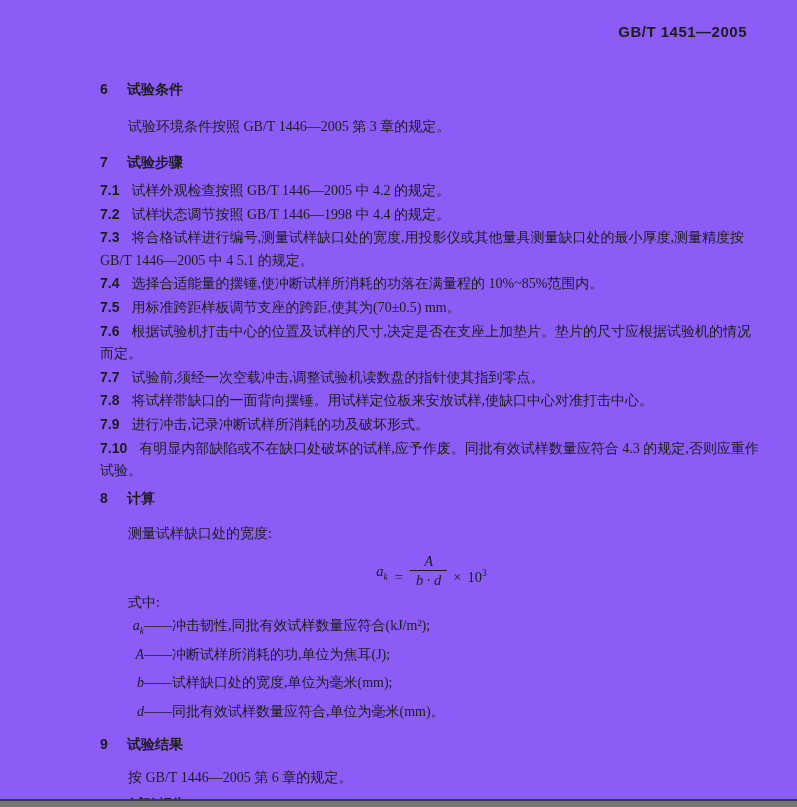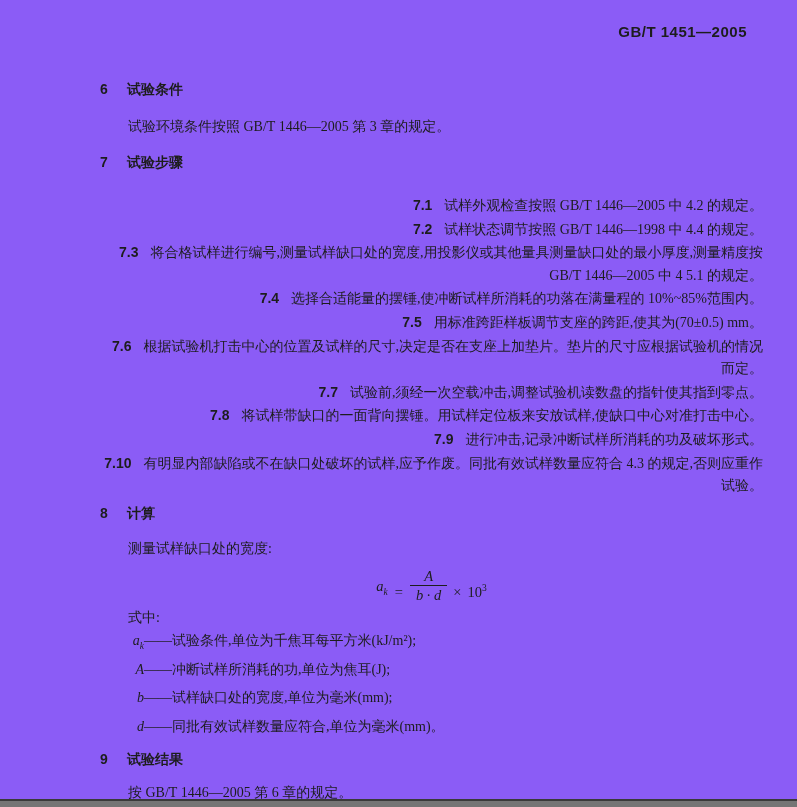--- a/index.html
+++ b/index.html
@@ -28,21 +28,21 @@
   .sec-heading{
     font-weight:700;
     font-family:"Liberation Sans","DejaVu Sans",sans-serif;
     line-height:23px;
   }
   .sec-num{display:inline-block;min-width:12px;margin-right:15px;}
 
   .mt-sec6{margin-top:37px;}
   .mt-para6{margin-top:14px;}
   .mt-sec7{margin-top:13px;}
-  .mt-steps{margin-top:20px;text-align:right;}
+  .mt-steps{margin-top:5px;}
   .mt-sec8{margin-top:4px;}
   .mt-intro{margin-top:12px;}
   .mt-where{margin-top:2px;}
   .mt-sec9{margin-top:4px;}
   .mt-para9{margin-top:10px;}
   .mt-sec10{margin-top:4px;}
 
   .para{text-indent:28px;line-height:23px;}
 
   .step{line-height:22.6px;}
@@ -131,21 +131,21 @@
         <span class="f-top"><i>A</i></span>
         <span class="f-bottom"><i>b</i><span class="f-dot">·</span><i>d</i></span>
       </span>
       <span class="f-times">×</span>
       <span class="up"><span>10</span><sup>3</sup></span>
     </div>
 
     <div class="where mt-where">式中:</div>
 
     <div>
-      <div class="def-line"><span class="def-sym"><i>a</i><sub>k</sub></span><span>——试验条件,单位为千焦耳每平方米(kJ/m²);</span></div>
+      <div class="def-line"><span class="def-sym"><i>a</i><sub>k</sub></span><span>——冲击韧性,同批有效试样数量应符合(kJ/m²);</span></div>
       <div class="def-line"><span class="def-sym"><i>A</i><sub></sub></span><span>——冲断试样所消耗的功,单位为焦耳(J);</span></div>
       <div class="def-line"><span class="def-sym"><i>b</i><sub></sub></span><span>——试样缺口处的宽度,单位为毫米(mm);</span></div>
       <div class="def-line"><span class="def-sym"><i>d</i><sub></sub></span><span>——同批有效试样数量应符合,单位为毫米(mm)。</span></div>
     </div>
 
     <div class="sec-heading mt-sec9">
       <span class="sec-num">9</span><span>试验结果</span>
     </div>
     <div class="para mt-para9">按 GB/T 1446—2005 第 6 章的规定。</div>
 

